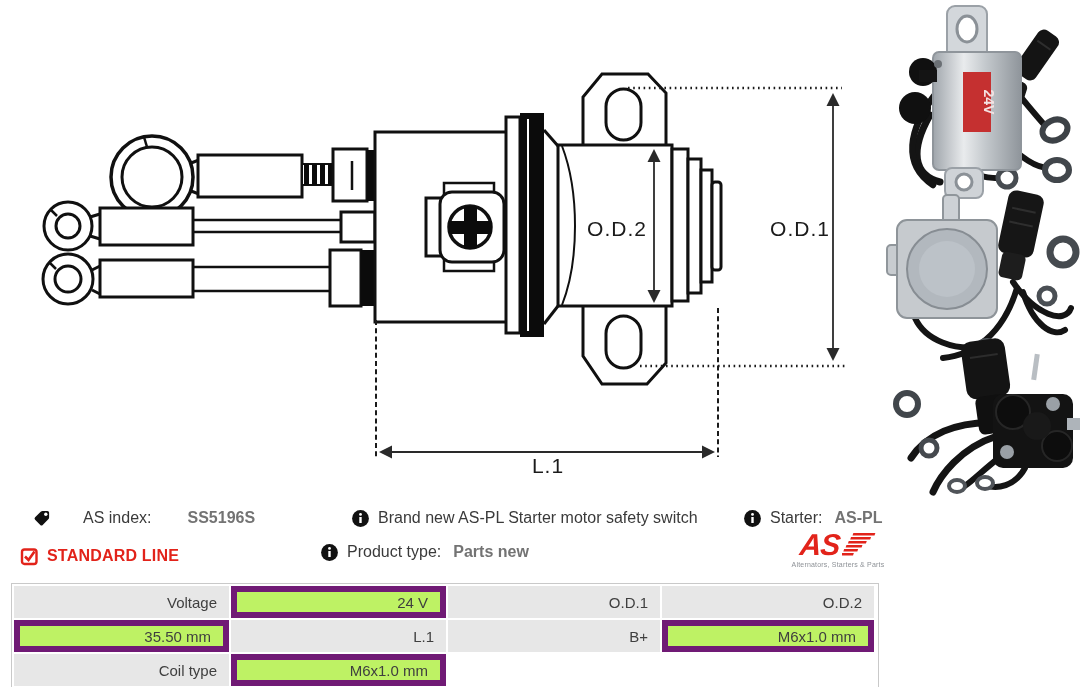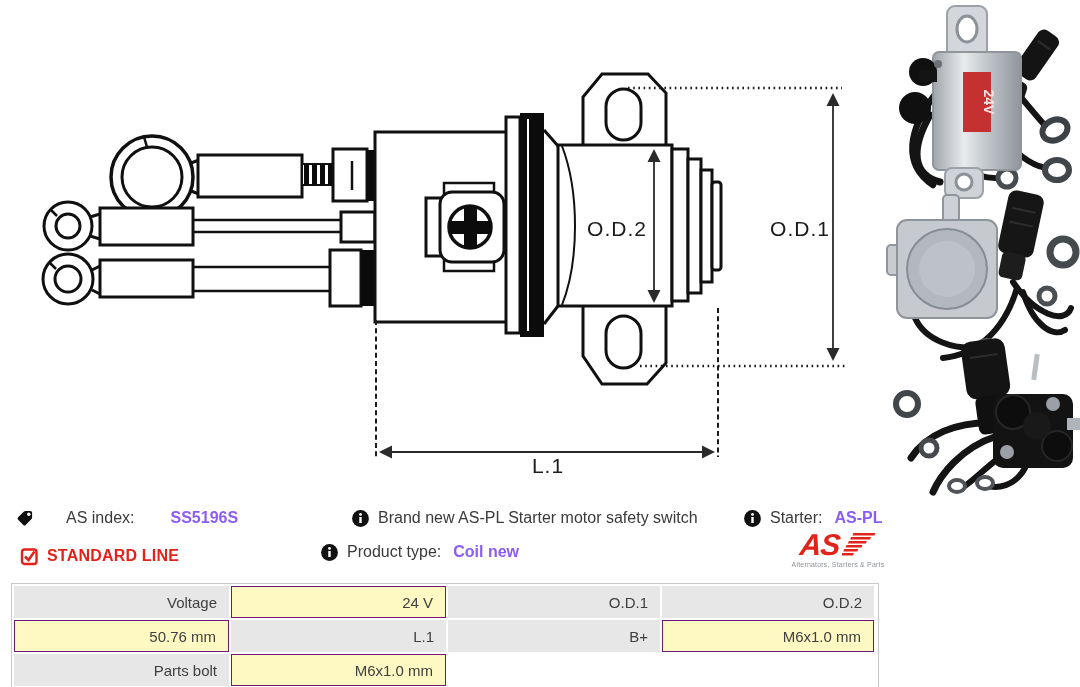--- a/index.html
+++ b/index.html
@@ -2,39 +2,39 @@
 <html><head>
 <meta charset="utf-8">
 <style>
   html,body{margin:0;padding:0;background:#ffffff;}
   body{
     position:relative;width:1080px;height:687px;overflow:hidden;
     font-family:"Liberation Sans","DejaVu Sans",sans-serif;color:#3a3a3a;
   }
   #art{position:absolute;left:0;top:0;width:1080px;height:687px;}
   .info-item{position:absolute;display:flex;align-items:center;gap:8px;height:24px;font-size:16px;color:#3a3a3a;white-space:nowrap;}
-  .info-item .b{font-weight:bold;color:#8b5cf6;margin-left:4px;}
+  .info-item .b{font-weight:bold;color:#737373;margin-left:4px;}
   .red{color:#e2231a;font-weight:bold;letter-spacing:.2px;}
   .icn{display:inline-flex;width:19px;height:19px;flex:0 0 auto;}
   
   .logo{position:absolute;left:788px;top:527px;width:100px;text-align:center;}
   .logo-mark{display:flex;align-items:flex-end;justify-content:center;gap:2px;height:32px;}
   .logo-as{font-size:30px;line-height:28px;font-weight:bold;font-style:italic;color:#e2231a;letter-spacing:-1px;transform:skewX(-6deg);}
   .logo-tag{font-size:7px;color:#8d9196;margin-top:2px;letter-spacing:.2px;}
   
   .spec-table{
     position:absolute;left:11px;top:583px;width:862px;
     border:1px solid #c9c9c9;background:#ffffff;padding:2px;
     display:grid;grid-template-columns:215px 215px 212px 212px;
     grid-template-rows:repeat(3,32px);gap:2px;box-sizing:content-box;
   }
   .cell{display:flex;align-items:center;justify-content:flex-end;
     padding:0 12px;font-size:15px;color:#3f3f3f;}
   .cell.lbl{background:#e7e7e7;text-align:right;}
-  .cell.val{background:#fef9c3;border:1px solid #701a75;}
+  .cell.val{background:#bef264;border:6px solid #701a75;}
 </style>
 </head>
 <body>
 
 <svg id="art" viewBox="0 0 1080 687">
   <defs>
     <marker id="arr" viewBox="0 0 10 10" refX="8.5" refY="5" markerWidth="7.5" markerHeight="7.5" orient="auto-start-reverse">
       <path d="M0,0 L10,5 L0,10 z" fill="#2a2a2a"></path>
     </marker>
     <linearGradient id="silv" x1="0" y1="0" x2="1" y2="0">
@@ -218,21 +218,21 @@
     <circle cx="122" cy="124" r="7" fill="#9aa0a6"></circle>
     <circle cx="168" cy="76" r="7" fill="#9aa0a6"></circle>
     <rect x="182" y="90" width="16" height="12" fill="#aeb4ba"></rect>
     <circle cx="22" cy="76" r="11" fill="#fff" stroke="#41464b" stroke-width="6"></circle>
     <circle cx="44" cy="120" r="8" fill="#fff" stroke="#45494e" stroke-width="5"></circle>
     <ellipse cx="72" cy="158" rx="8" ry="6" fill="#fff" stroke="#505459" stroke-width="4"></ellipse>
     <ellipse cx="100" cy="155" rx="8" ry="6" fill="#fff" stroke="#505459" stroke-width="4"></ellipse>
   </g>
 </svg>
 
-<div class="info-item" style="left:15px;top:506px;gap:32px;">
+<div class="info-item" style="left:32px;top:506px;gap:32px;">
   <span class="icn">
     <svg viewBox="0 0 19 19">
         <path d="M3.1,8.3 L8.7,2.7 Q9.5,1.9 10.6,1.9 L15.4,1.9 Q17.1,1.9 17.1,3.6 L17.1,8.4 Q17.1,9.5 16.3,10.3 L10.7,15.9 Q9.5,17.1 8.3,15.9 L3.1,10.7 Q1.9,9.5 3.1,8.3 Z" fill="#111"></path>
         <circle cx="13.8" cy="5.2" r="1.7" fill="#fff"></circle>
       </svg>
   </span>
   <span>AS index:</span>
   <span class="b">SS5196S</span>
 </div>
 
@@ -271,21 +271,21 @@
 
 <div class="info-item" style="left:320px;top:540px;">
   <span class="icn">
     <svg viewBox="0 0 19 19">
         <circle cx="9.5" cy="9.5" r="8.4" fill="#111"></circle>
         <rect x="8.3" y="8" width="2.4" height="6" fill="#fff"></rect>
         <circle cx="9.5" cy="5.4" r="1.4" fill="#fff"></circle>
       </svg>
   </span>
   <span>Product type:</span>
-  <span class="b">Coil new</span>
+  <span class="b">Parts new</span>
 </div>
 
 <div class="logo">
   <div class="logo-mark">
     <span class="logo-as">AS</span>
     <svg width="34" height="28" viewBox="0 0 34 28">
       <g fill="#e2231a">
         <rect x="12" y="2" width="22" height="2.6" transform="skewX(-18)"></rect>
         <rect x="11" y="6" width="20" height="2.6" transform="skewX(-18)"></rect>
         <rect x="10" y="10" width="18" height="2.6" transform="skewX(-18)"></rect>
@@ -297,20 +297,20 @@
   </div>
   <div class="logo-tag">Alternators, Starters &amp; Parts</div>
 </div>
 
 <div class="spec-table">
   <div class="cell lbl">Voltage</div>
   <div class="cell val">24 V</div>
   <div class="cell lbl">O.D.1</div>
 
   <div class="cell lbl">O.D.2</div>
-  <div class="cell val">50.76 mm</div>
+  <div class="cell val">35.50 mm</div>
   <div class="cell lbl">L.1</div>
 
   <div class="cell lbl">B+</div>
   <div class="cell val">M6x1.0 mm</div>
-  <div class="cell lbl">Parts bolt</div>
+  <div class="cell lbl">Coil type</div>
   <div class="cell val">M6x1.0 mm</div>
 </div>
 
 </body></html>

